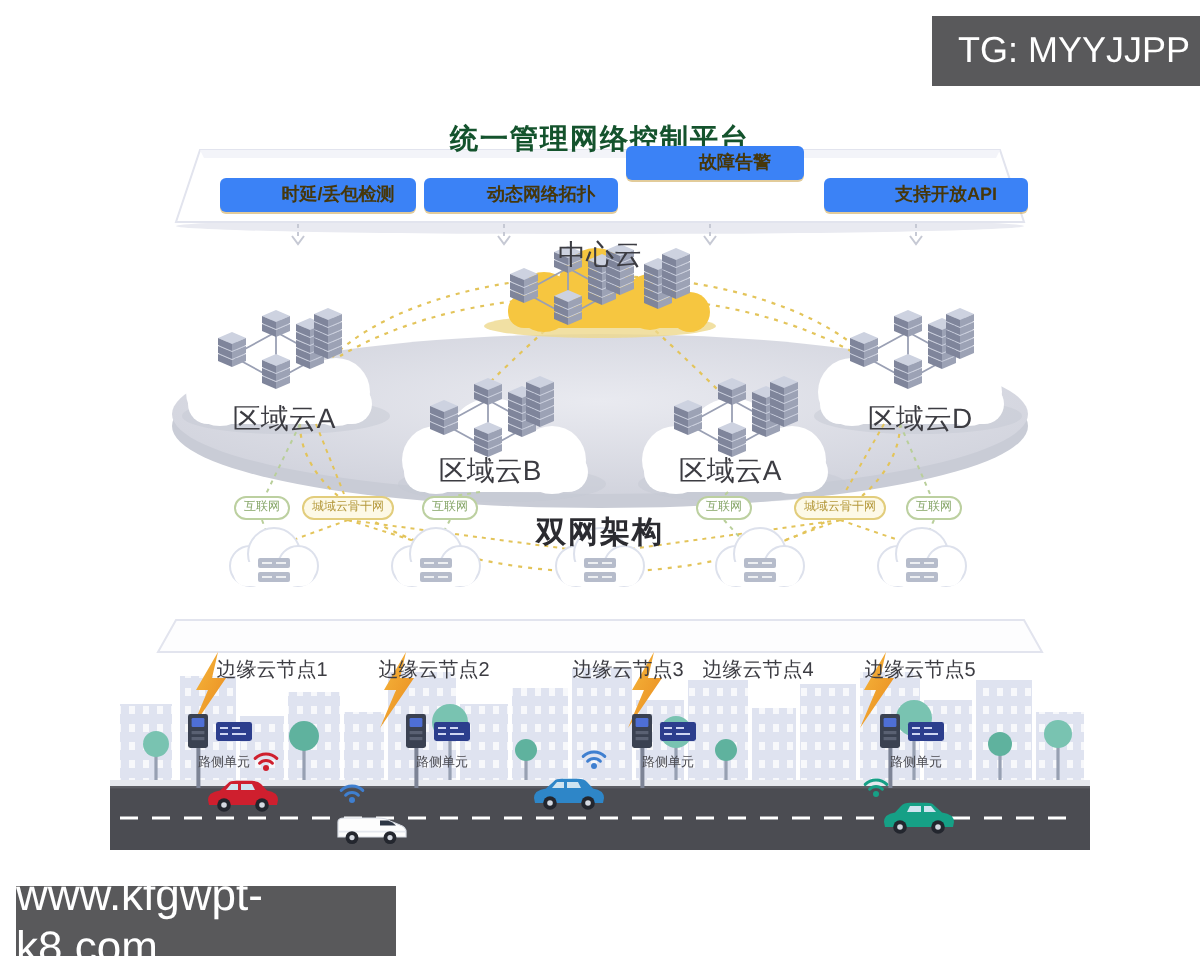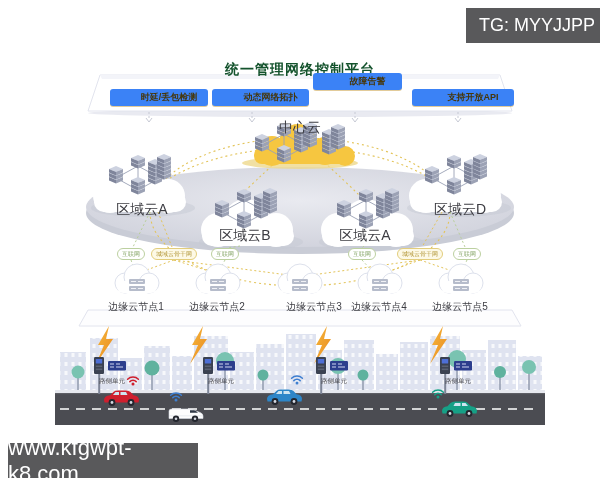--- a/index.html
+++ b/index.html
@@ -3,21 +3,21 @@
 <meta charset="utf-8">
 <style>
   html,body{margin:0;padding:0;background:#fff;}
   #stage{position:relative;width:600px;height:480px;background:#ffffff;overflow:hidden;
          font-family:"Liberation Sans","DejaVu Sans",sans-serif;}
   #gfx{position:absolute;left:0;top:0;width:600px;height:480px;z-index:0;}
   .t{position:absolute;transform:translateX(-50%);white-space:nowrap;z-index:2;color:#3c3c42;}
   .title{font-size:14px;font-weight:bold;color:#14532d;letter-spacing:1px;}
   .sec{font-size:15px;font-weight:bold;color:#2b2b30;letter-spacing:1px;}
   .cloudlbl{font-size:14px;}
-  .edgelbl{font-size:10px;}
+  .edgelbl{font-size:10px;margin-top:28px;}
   .rsulbl{font-size:6.5px;color:#4a4a50;}
   .btn{position:absolute;z-index:2;height:17px;line-height:17px;text-align:center;
        background:#3b82f6;border-radius:3px;font-size:9px;font-weight:bold;color:#46370b;
        box-shadow:0 1px 0 rgba(190,140,30,.45);padding-left:20px;}
   .pill{position:absolute;z-index:2;transform:translateX(-50%);font-size:6px;line-height:8px;
         padding:1px 4px;border-radius:6px;background:#fff;white-space:nowrap;}
   .pill.green{border:1px solid #bcd0a0;color:#86a668;}
   .pill.yellow{border:1px solid #e2cd7c;color:#b4983a;background:#fdf9e6;}
   .wm{position:absolute;z-index:3;background:#59595b;color:#fff;display:flex;
       align-items:center;justify-content:center;}
@@ -287,20 +287,21 @@
   <div class="btn" style="left:313px;top:73px;width:69px">故障告警</div>
   <div class="btn" style="left:412px;top:89px;width:82px">支持开放API</div>
 
   <div class="t cloudlbl" style="left:300px;top:119px">中心云</div>
 
   <div class="t cloudlbl" style="left:142px;top:201px">区域云A</div>
   <div class="t cloudlbl" style="left:245px;top:227px">区域云B</div>
   <div class="t cloudlbl" style="left:365px;top:227px">区域云A</div>
   <div class="t cloudlbl" style="left:460px;top:201px">区域云D</div>
 
+  <div class="t sec" style="left:300px;top:257px">双网架构</div>
 
   <div class="pill green" style="left:131px;top:248px">互联网</div>
   <div class="pill yellow" style="left:174px;top:248px">城域云骨干网</div>
   <div class="pill green" style="left:225px;top:248px">互联网</div>
   <div class="pill green" style="left:362px;top:248px">互联网</div>
   <div class="pill yellow" style="left:420px;top:248px">城域云骨干网</div>
   <div class="pill green" style="left:467px;top:248px">互联网</div>
 
   <div class="t edgelbl" style="left:136px;top:300px">边缘云节点1</div>
   <div class="t edgelbl" style="left:217px;top:300px">边缘云节点2</div>

